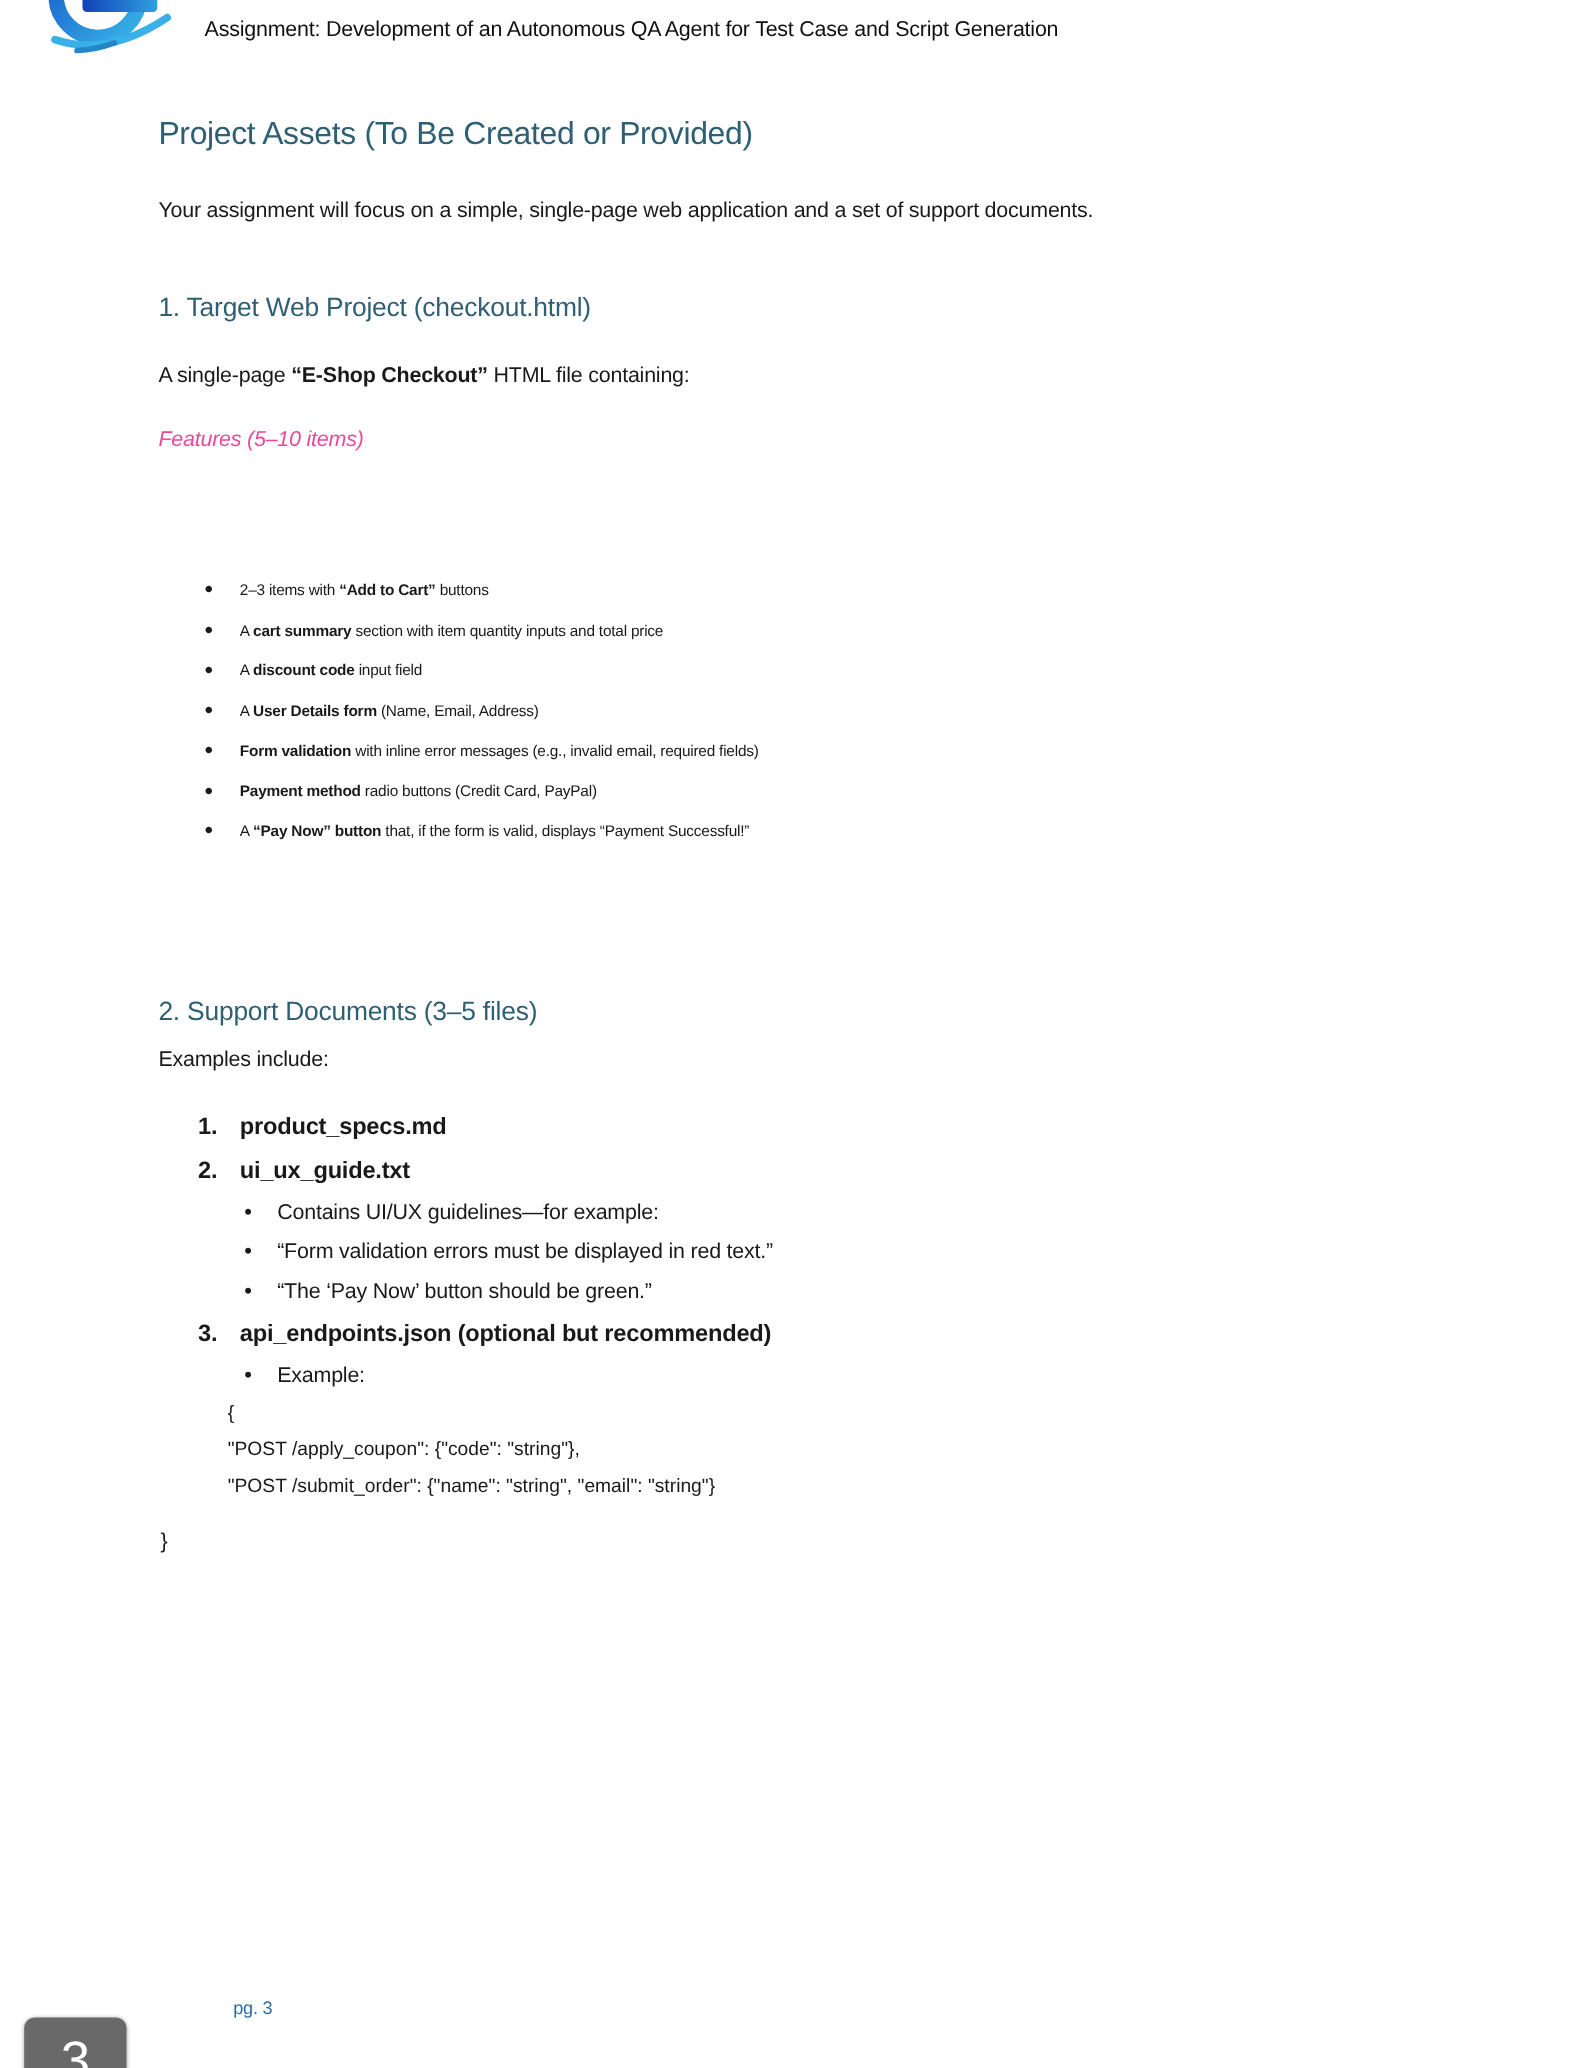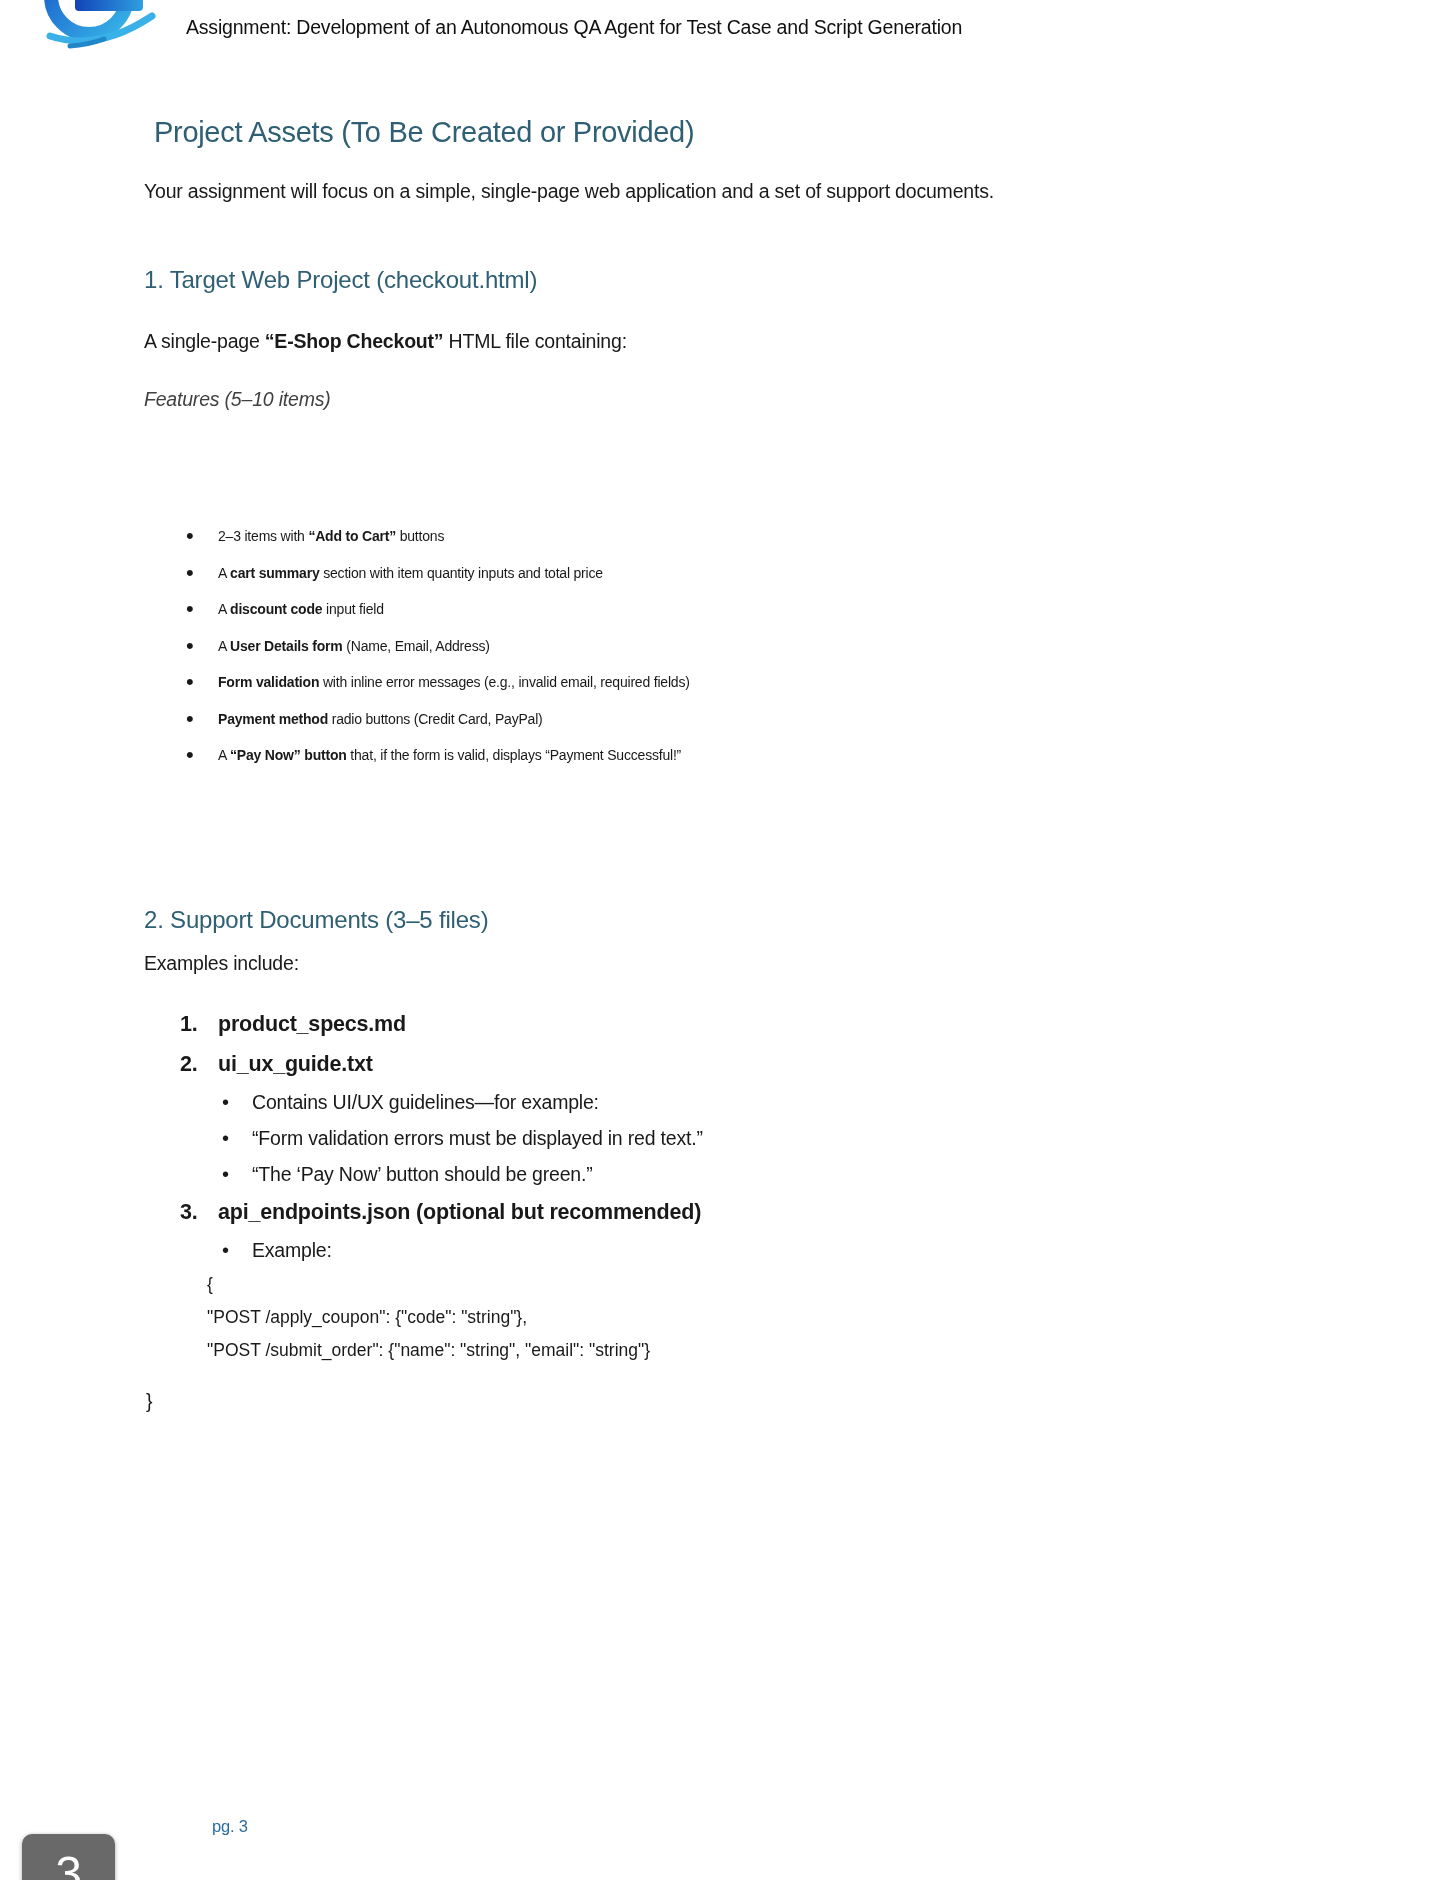--- a/index.html
+++ b/index.html
@@ -13,35 +13,35 @@
     font-family: "Liberation Sans", sans-serif;
     color: #191919;
     letter-spacing: -0.2px;
   }
   .logo { position: absolute; left: 40px; top: -54px; width: 120px; height: 106px; }
   .hdr-title {
     position: absolute; left: 186px; top: 16px;
     font-size: 19.5px; color: #101010;
   }
   .h1 {
-    position: absolute; left: 144px; top: 106px; margin: 10px;
+    position: absolute; left: 144px; top: 106px; margin: 0;
     font-size: 29px; font-weight: 400; color: #2E5F73; letter-spacing: -0.3px;
   }
   .intro {
     position: absolute; left: 144px; top: 176px; margin: 0;
     width: 905px; font-size: 19.5px; line-height: 30px;
   }
   .h2 { position: absolute; left: 144px; margin: 0; font-size: 24px; font-weight: 400; color: #2E5F73; }
   .h2-1 { top: 266px; }
   .h2-2 { top: 906px; }
   .lead { position: absolute; left: 144px; top: 330px; margin: 0; font-size: 19.5px; }
   .b { font-weight: 700; }
   .features-label {
     position: absolute; left: 144px; top: 388px;
-    font-size: 19.5px; font-style: italic; color: #404040;
+    font-size: 19.5px; font-style: italic; color: #ec4899;
   }
   ul.features {
     position: absolute; left: 144px; top: 518px; margin: 0; padding: 0;
     list-style: none; font-size: 14px;
   }
   ul.features li { position: relative; padding-left: 74px; line-height: 36.5px; white-space: nowrap; }
   ul.features li::before {
     content: "\2022"; position: absolute; left: 42px; font-size: 22px;
   }
   .examples { position: absolute; left: 144px; top: 950px; margin: 0; font-size: 19.5px; line-height: 26px; }

